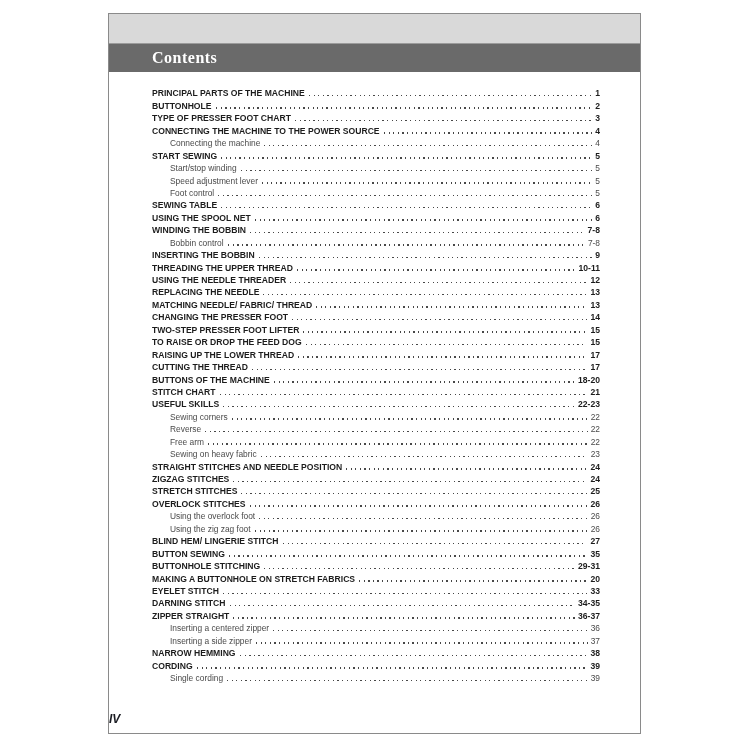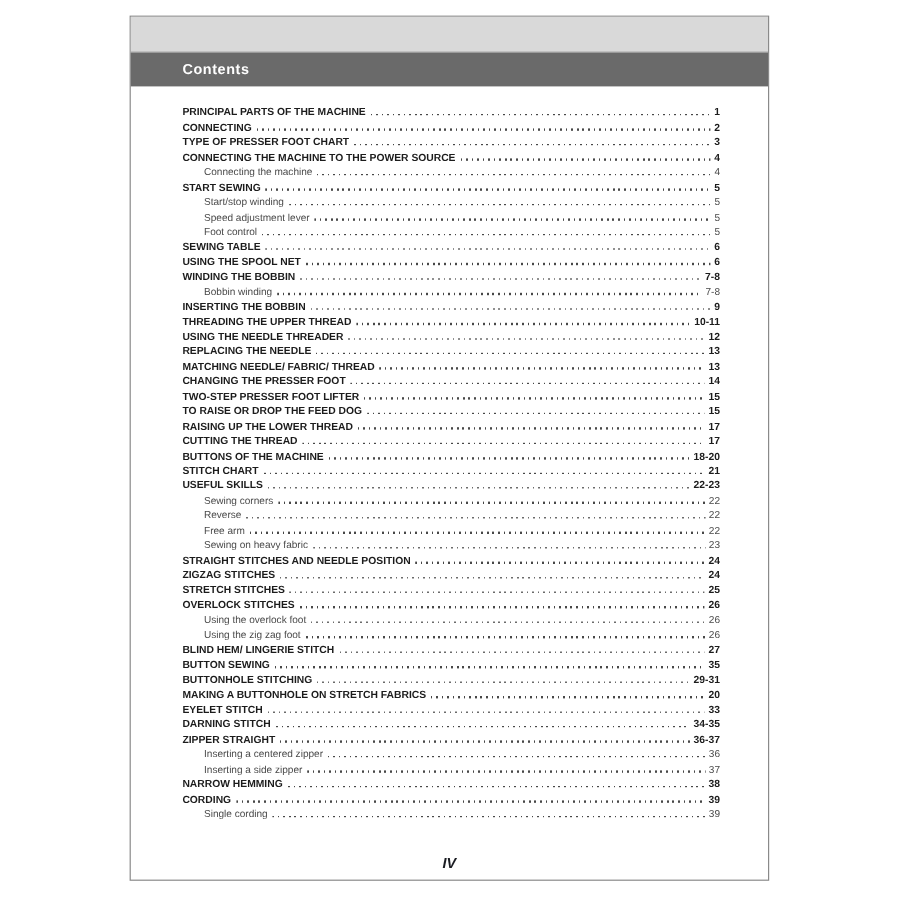--- a/index.html
+++ b/index.html
@@ -32,23 +32,24 @@
     height: 28px;
     width: 100%;
     background: #6a6a6a;
     display: flex;
     align-items: center;
     box-sizing: border-box;
     padding-left: 43px;
   }
   .band-dark .title {
     color: #ffffff;
-    font-size: 12px;
+    font-size: 16px;
     font-weight: bold;
     letter-spacing: 0.5px;
+    font-family: Liberation Serif, serif;
   }
   .toc {
     margin-top: 14px;
     padding-left: 43px;
     padding-right: 40px;
   }
   .toc-row {
     display: flex;
     align-items: flex-end;
     height: 12.45px;
@@ -72,21 +73,20 @@
     min-width: 8px;
     background-image: repeating-linear-gradient(to right, #474747 0, #474747 1.3px, transparent 1.3px, transparent 4.6px);
     align-self: flex-end;
   }
   .toc-page { flex: 0 0 auto; }
   .folio {
     position: absolute;
     bottom: 7px;
     left: 0;
     width: 100%;
-    text-align: center;
     font-size: 12px;
     font-weight: bold;
     font-style: italic;
     color: #1a1c22;
   }
 </style>
 </head>
 <body>
 
 <div class="sheet">
@@ -95,21 +95,21 @@
     <span class="title">Contents</span>
   </div>
 
   <div class="toc">
       <div class="toc-row">
     <span class="toc-label">PRINCIPAL PARTS OF THE MACHINE</span>
     <span class="toc-leader"></span>
     <span class="toc-page">1</span>
   </div>
       <div class="toc-row">
-    <span class="toc-label">CONNECTING</span>
+    <span class="toc-label">BUTTONHOLE</span>
     <span class="toc-leader"></span>
     <span class="toc-page">2</span>
   </div>
       <div class="toc-row">
     <span class="toc-label">TYPE OF PRESSER FOOT CHART</span>
     <span class="toc-leader"></span>
     <span class="toc-page">3</span>
   </div>
       <div class="toc-row">
     <span class="toc-label">CONNECTING THE MACHINE TO THE POWER SOURCE</span>
@@ -150,21 +150,21 @@
     <span class="toc-label">USING THE SPOOL NET</span>
     <span class="toc-leader"></span>
     <span class="toc-page">6</span>
   </div>
       <div class="toc-row">
     <span class="toc-label">WINDING THE BOBBIN</span>
     <span class="toc-leader"></span>
     <span class="toc-page">7-8</span>
   </div>
       <div class="toc-row sub">
-    <span class="toc-label">Bobbin winding</span>
+    <span class="toc-label">Bobbin control</span>
     <span class="toc-leader"></span>
     <span class="toc-page">7-8</span>
   </div>
       <div class="toc-row">
     <span class="toc-label">INSERTING THE BOBBIN</span>
     <span class="toc-leader"></span>
     <span class="toc-page">9</span>
   </div>
       <div class="toc-row">
     <span class="toc-label">THREADING THE UPPER THREAD</span>

